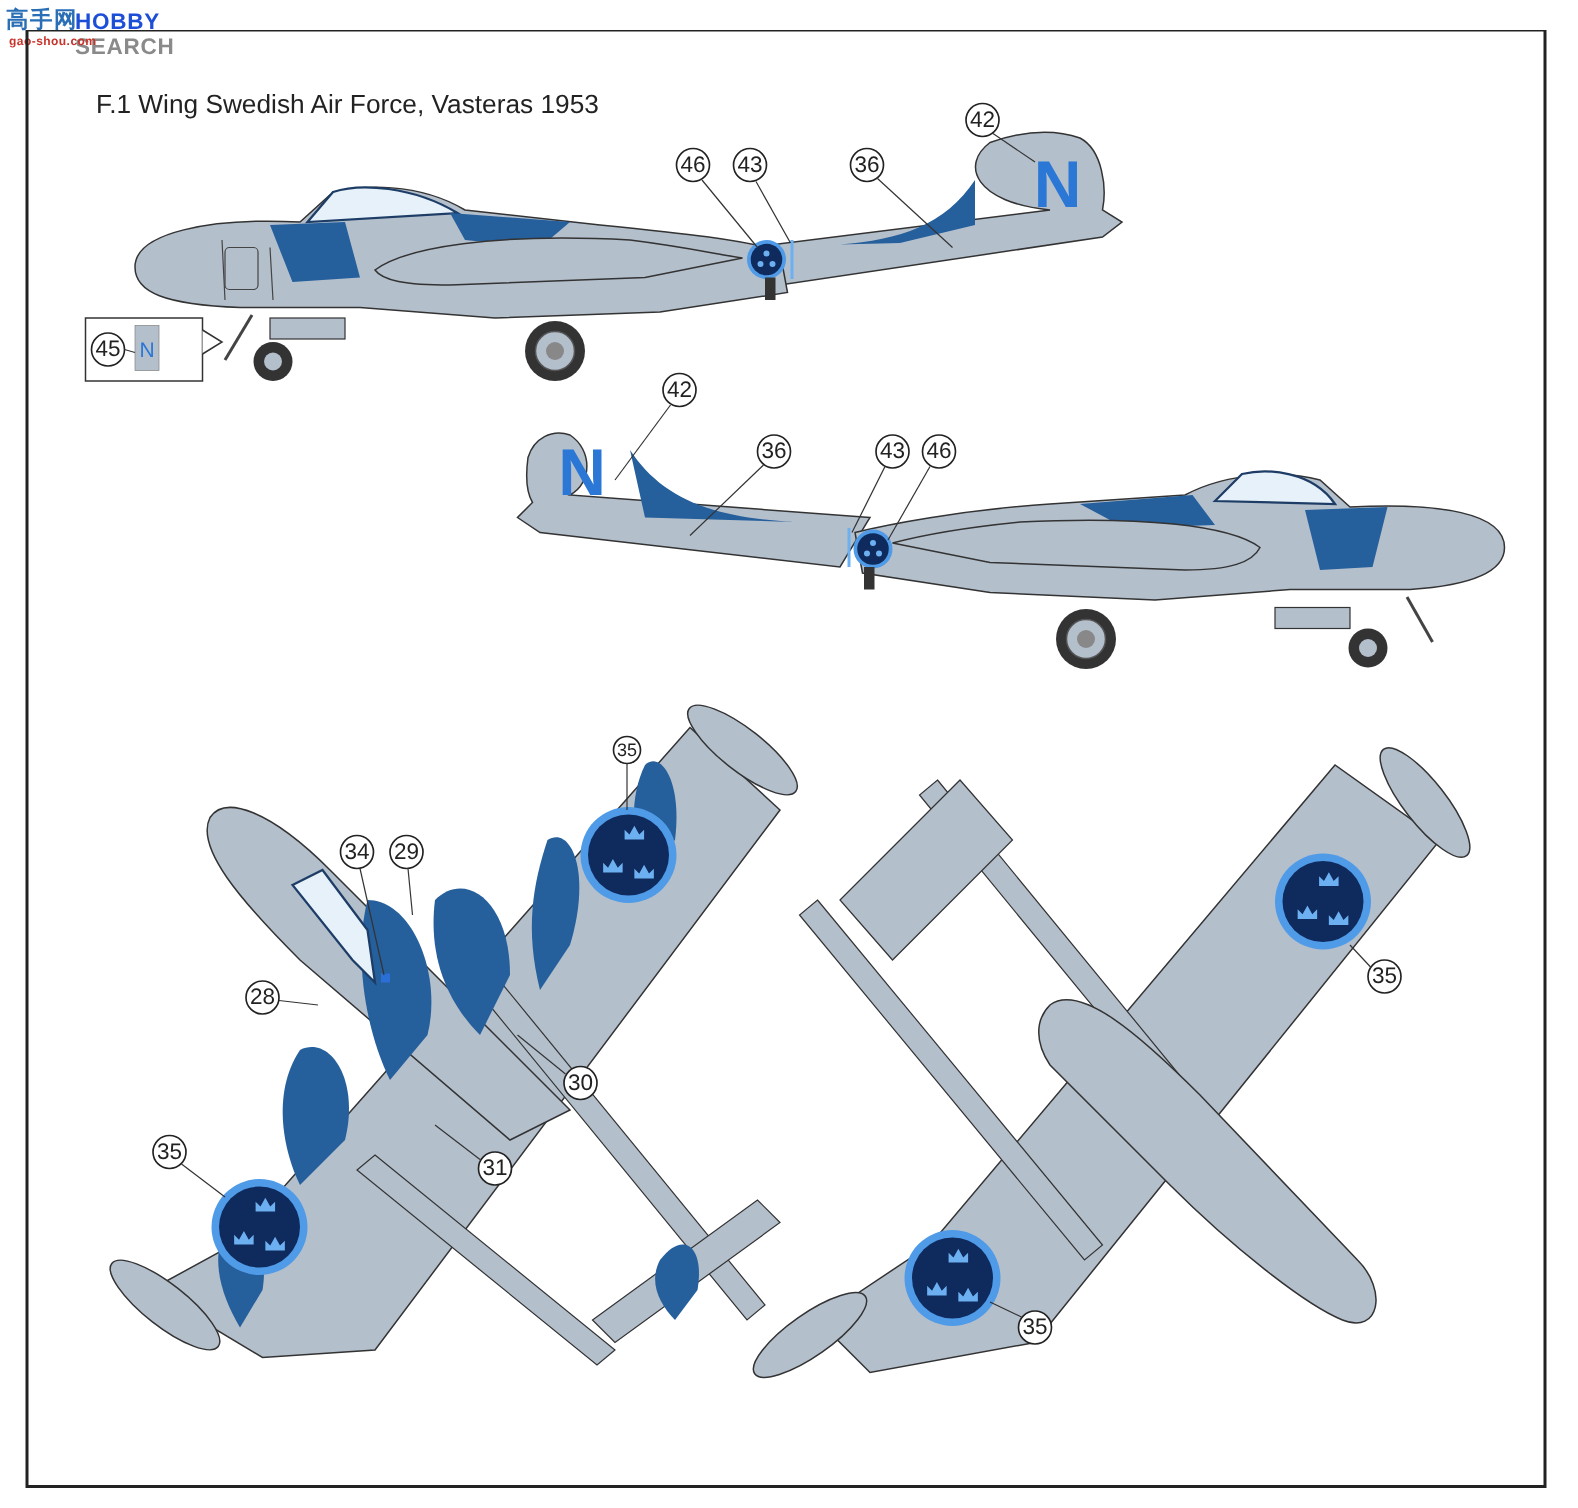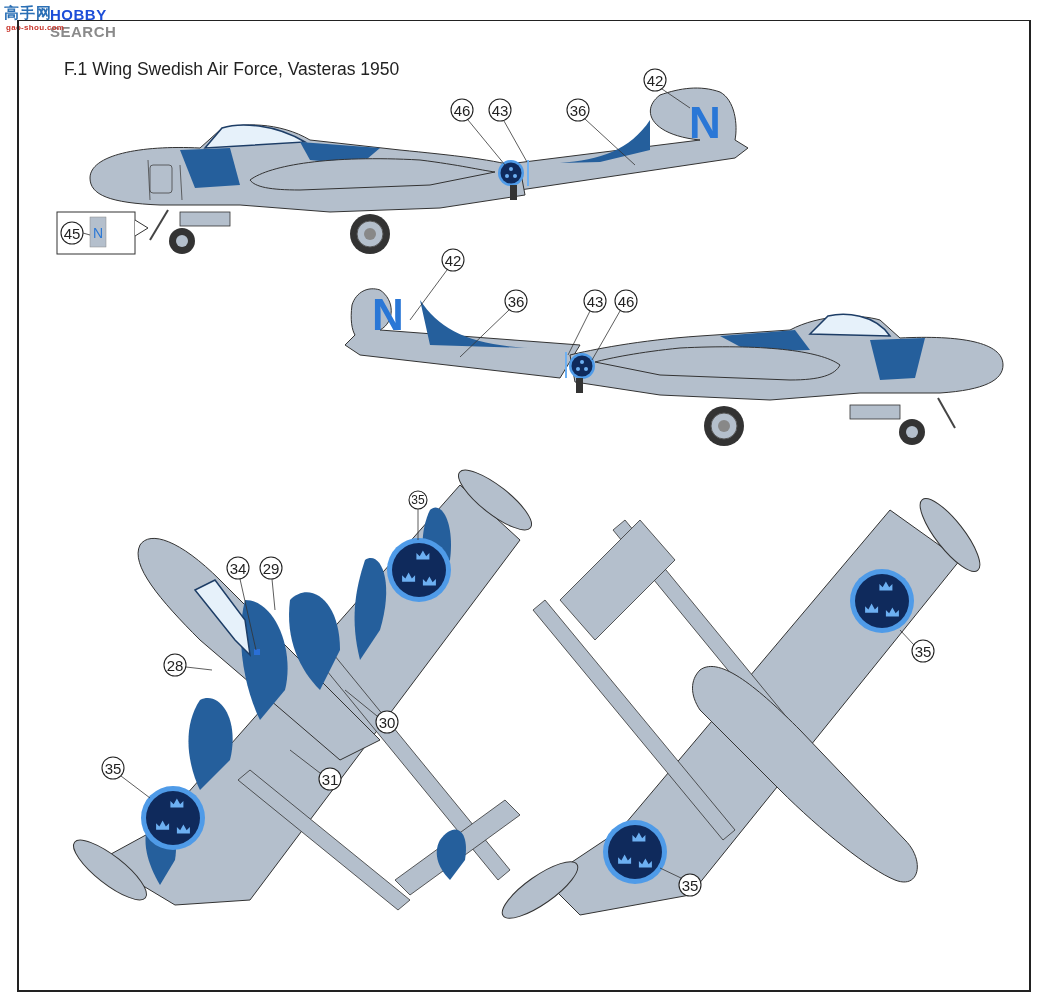--- a/index.html
+++ b/index.html
@@ -21,21 +21,21 @@
 <body>
 
 <div class="wm">
   <span class="logo">高手网</span>
   <span class="brand"><span>HOBBY</span> <b style="color:#8a8a8a">SEARCH</b></span>
   <span class="url">gao-shou.com</span>
 </div>
 
 <div class="frame"></div>
 
-<div class="title">F.1 Wing Swedish Air Force, Vasteras 1950</div>
+<div class="title">F.1 Wing Swedish Air Force, Vasteras 1953</div>
 
 <svg class="art" width="1052" height="1005" viewBox="0 0 1052 1005">
   <defs>
     <g id="crown">
       <path d="M-5,3 L-5,-2 L-2.5,0.5 L0,-4 L2.5,0.5 L5,-2 L5,3 Z" fill="#6db0f2"></path>
     </g>
     <g id="roundel-big">
       <circle r="32" fill="#4f9be8"></circle>
       <circle r="27" fill="#0f2a5c"></circle>
       <use href="#crown" x="3" y="-11" transform="scale(1.3)"></use>

